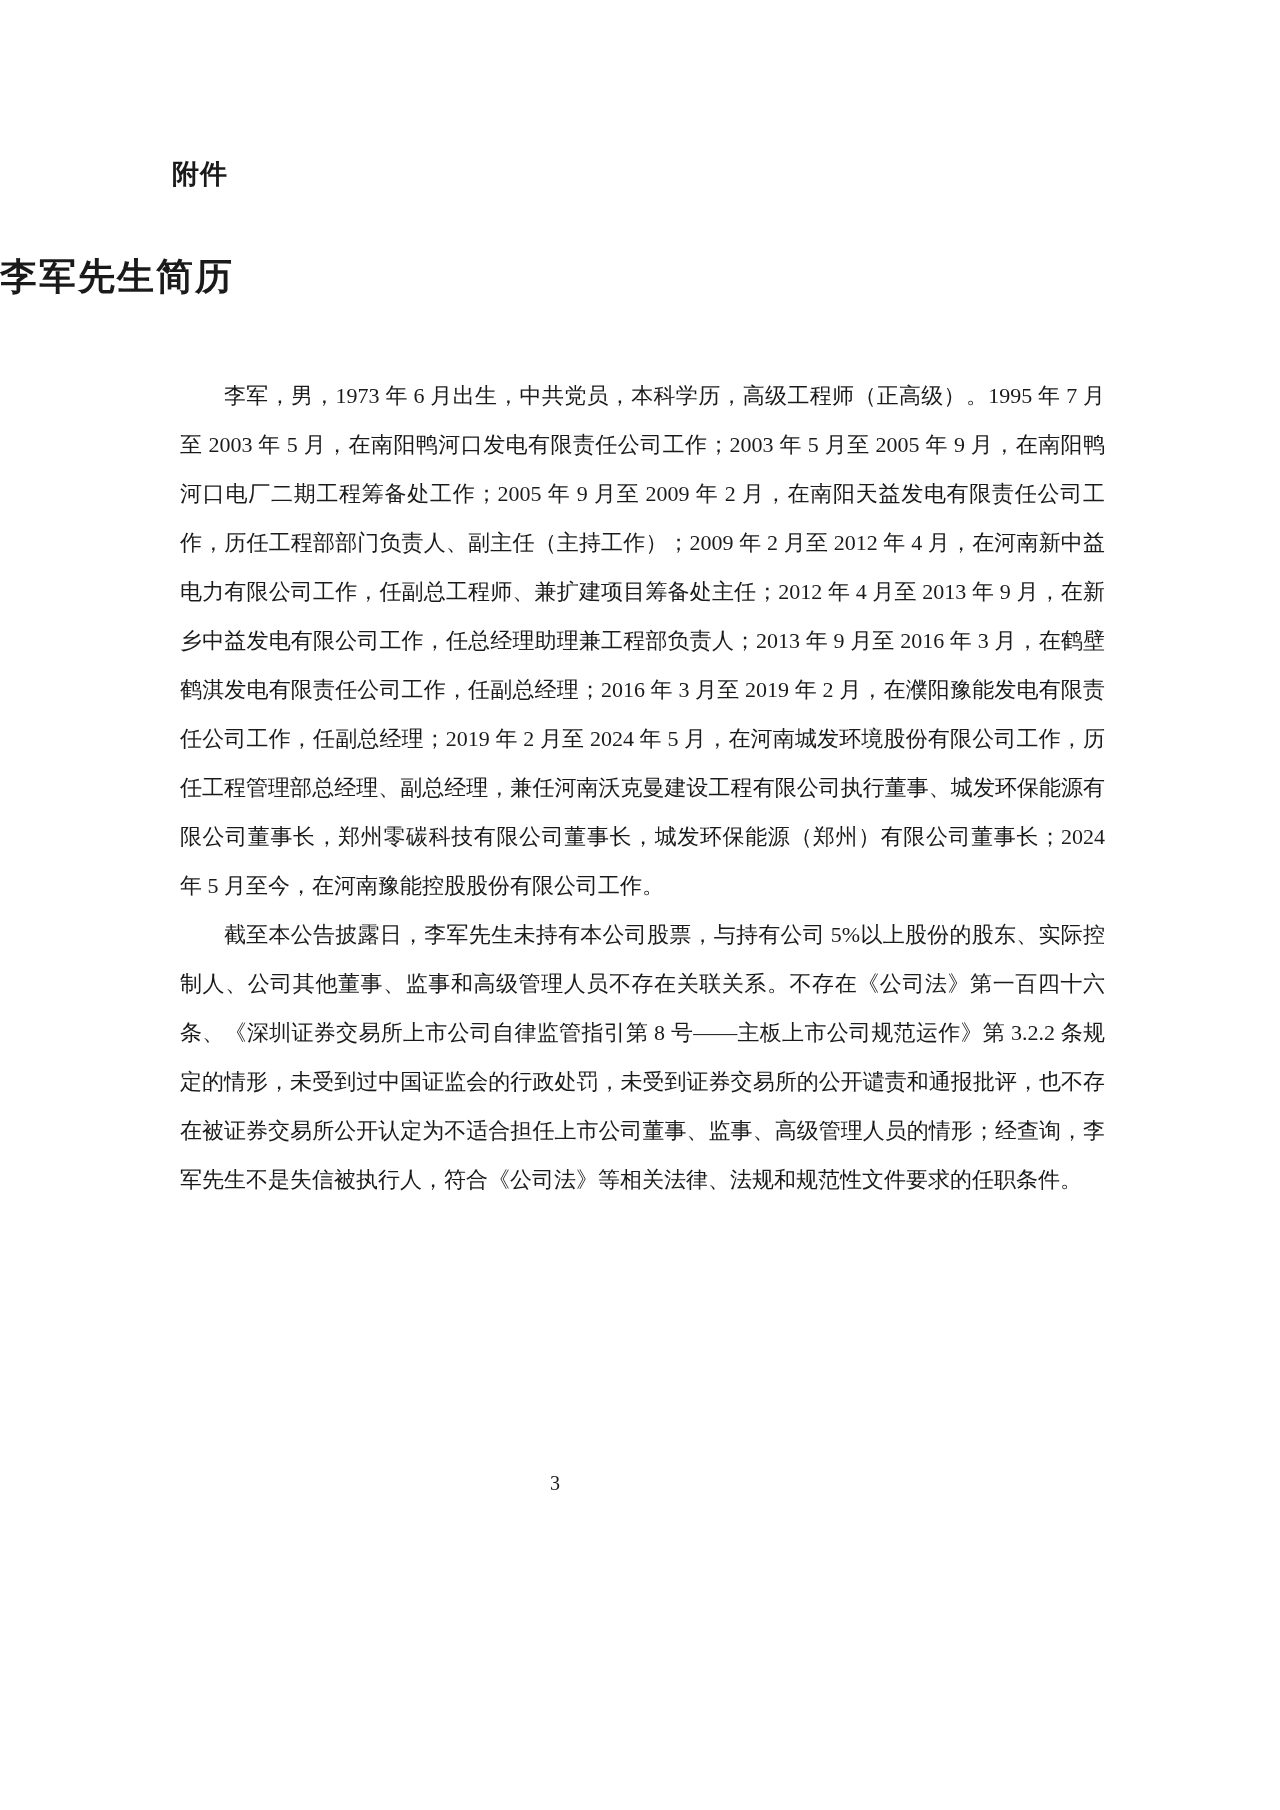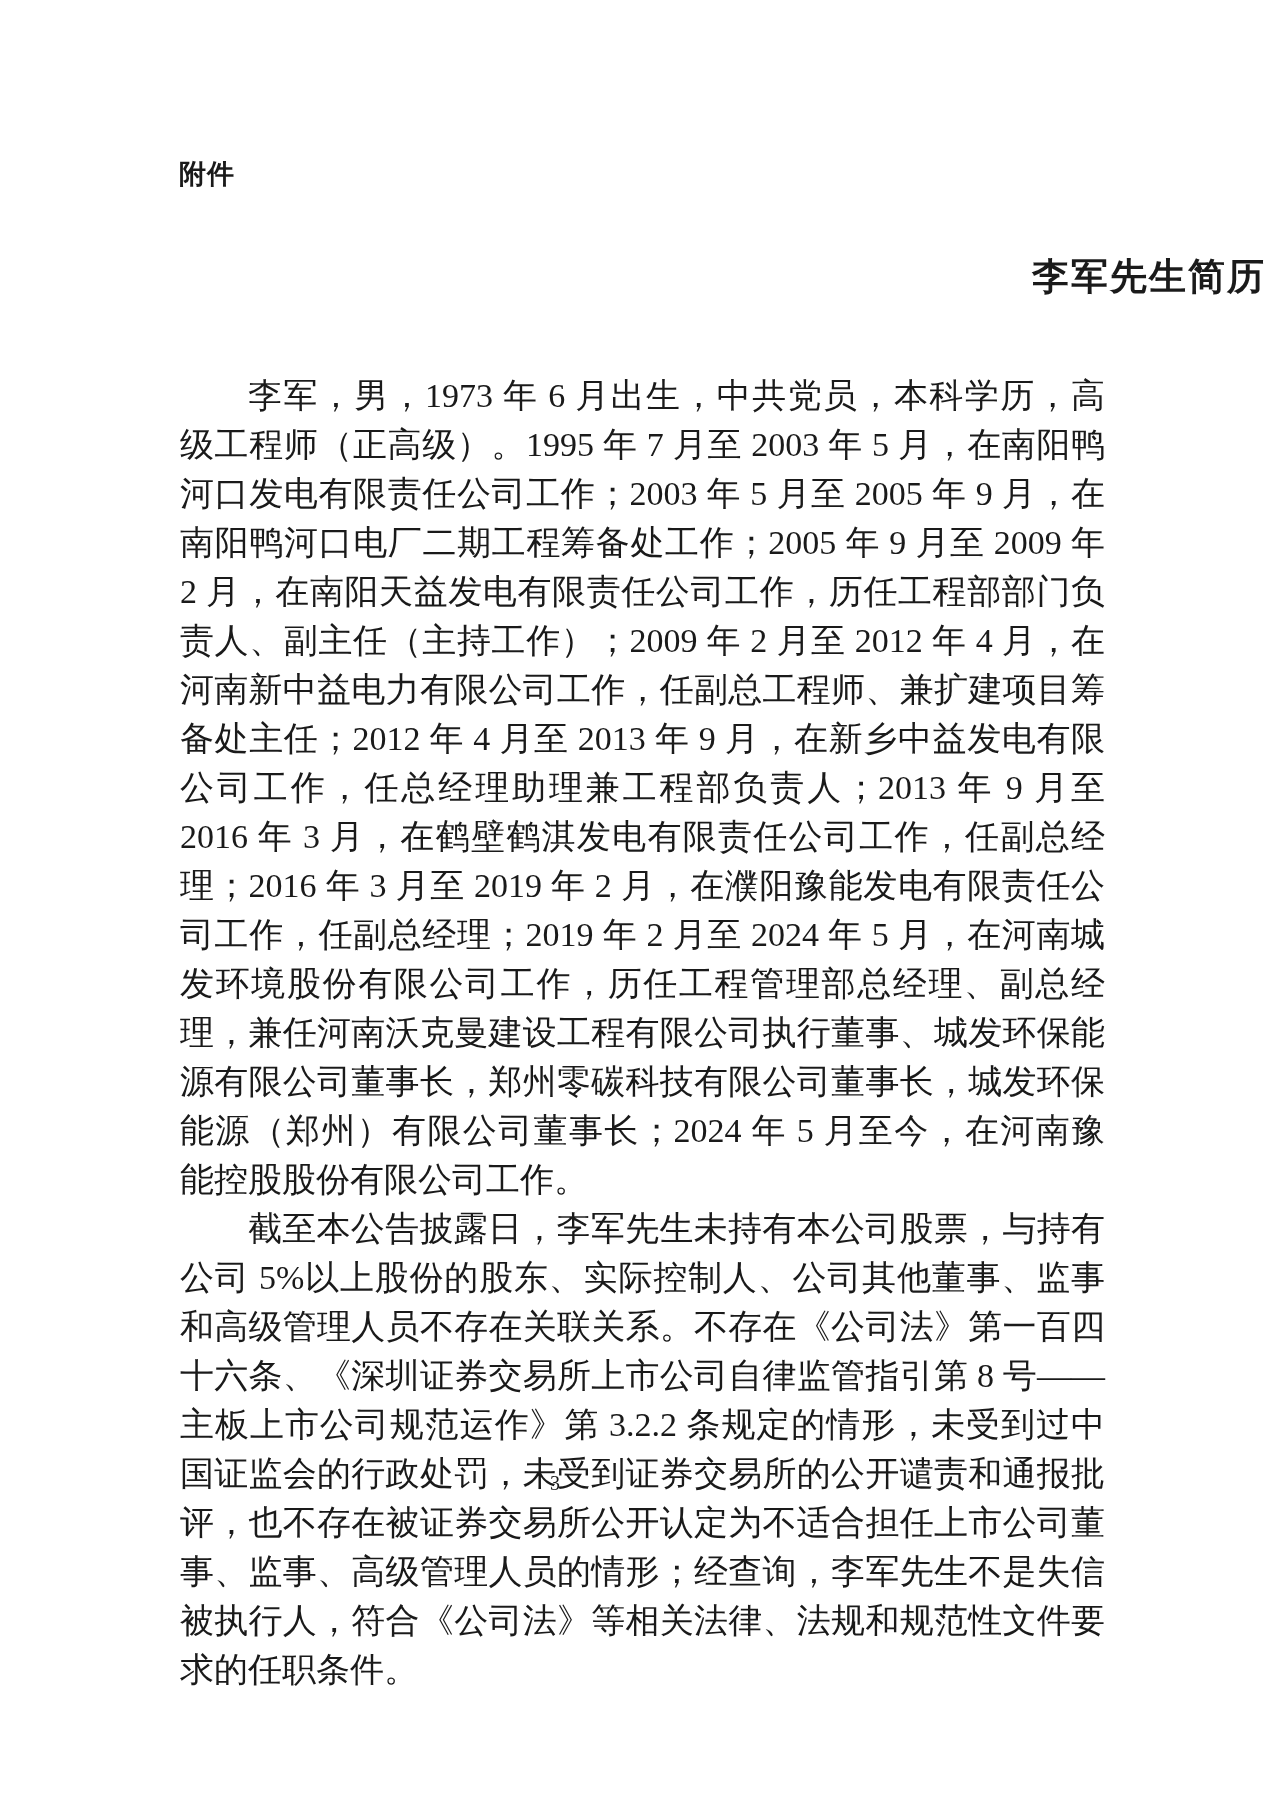--- a/index.html
+++ b/index.html
@@ -11,48 +11,48 @@
     position: relative;
     width: 1280px;
     height: 1810px;
     margin: 0 auto;
     background: #ffffff;
     color: #1a1a1a;
     overflow: hidden;
   }
   .attachment {
     position: absolute;
-    left: 179px;
+    left: 172px;
     top: 156px;
     font-family: "Liberation Sans", "DejaVu Sans", sans-serif;
     font-weight: 700;
     font-size: 27px;
     letter-spacing: 1px;
     color: #1a1a1a;
   }
   .title {
     position: absolute;
     left: 0;
     right: 14px;
     top: 252px;
     margin: 0;
-    text-align: right;
+    text-align: left;
     font-family: "Liberation Serif", "DejaVu Serif", serif;
     font-weight: 700;
     font-size: 37px;
     letter-spacing: 2px;
     color: #1a1a1a;
   }
   .body {
     position: absolute;
     left: 180px;
     top: 371px;
     width: 925px;
     font-family: "Liberation Serif", "DejaVu Serif", serif;
-    font-size: 34px;
+    font-size: 22px;
     line-height: 49px;
     text-align: justify;
     text-justify: inter-character;
     color: #1a1a1a;
   }
   .body p {
     margin: 0;
     text-indent: 2em;
   }
   .pagenum {

